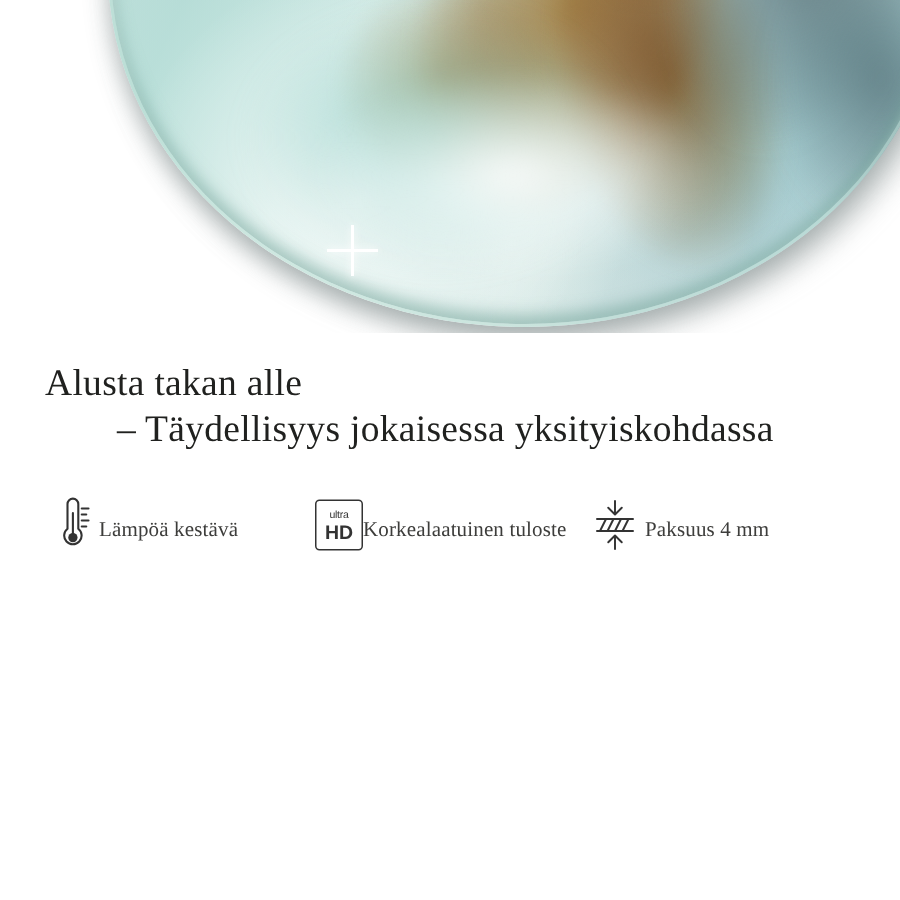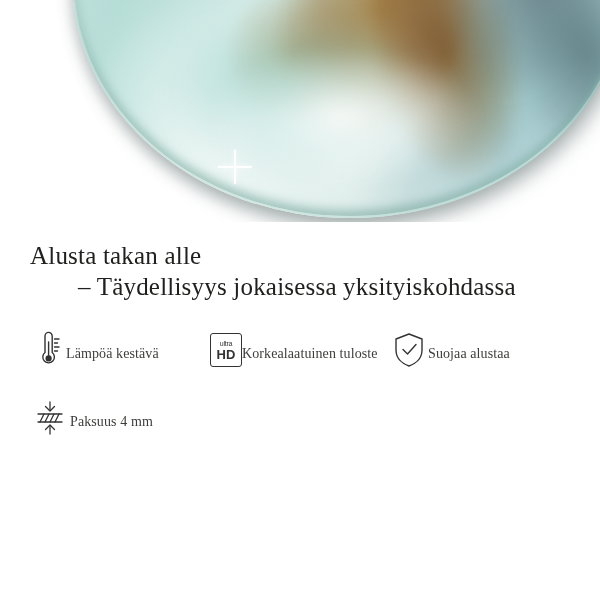--- a/index.html
+++ b/index.html
@@ -252,31 +252,20 @@
       <div class="feature">
         <div class="feature-icon">
           <div class="ultrahd">
             <span class="u1">ultra</span>
             <span class="u2">HD</span>
           </div>
         </div>
         <div class="feature-label">Korkealaatuinen tuloste</div>
       </div>
 
-      <div class="feature">
-        <div class="feature-icon">
-          <svg width="38" height="40" viewBox="0 0 38 40">
-            <g fill="none" stroke="#333" stroke-width="1.4" stroke-linejoin="round" stroke-linecap="round">
-              <path d="M19 4 L32 9 v11 c0 9 -7 14 -13 16 c-6 -2 -13 -7 -13 -16 V9 Z"></path>
-              <path d="M13 19.5 l4.5 4.5 L26 14.5"></path>
-            </g>
-          </svg>
-        </div>
-        <div class="feature-label">Suojaa alustaa</div>
-      </div>
 
 
 
       <div class="feature">
         <div class="feature-icon">
           <svg width="40" height="40" viewBox="0 0 40 40">
             <g fill="none" stroke="#333" stroke-width="1.3" stroke-linecap="round" stroke-linejoin="round">
               <path d="M20 4 V12"></path>
               <path d="M15.5 8.5 L20 13 L24.5 8.5"></path>
               <path d="M20 36 V28"></path>

